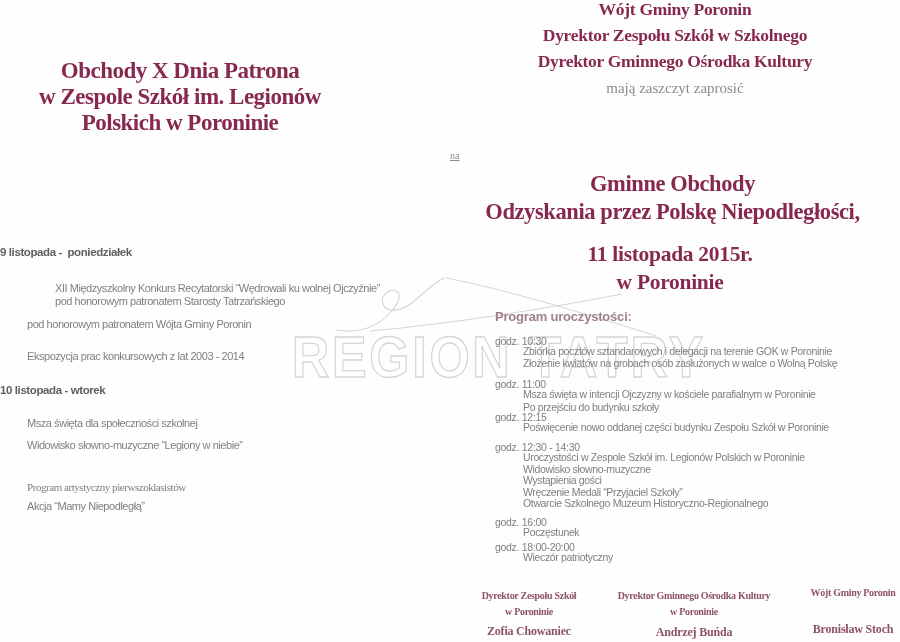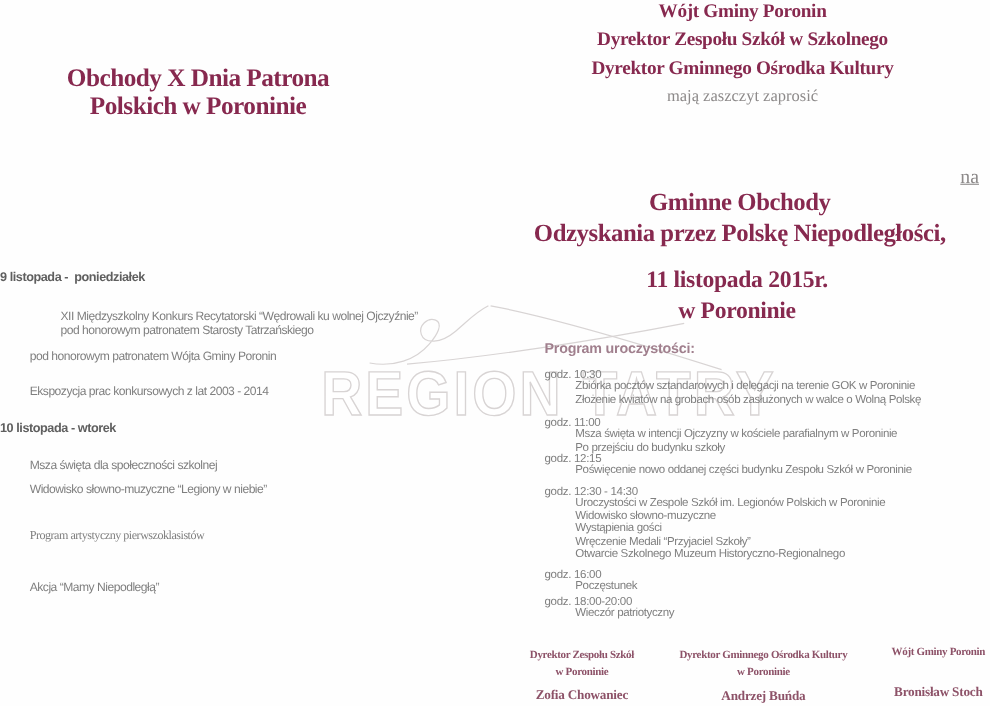--- a/index.html
+++ b/index.html
@@ -45,23 +45,23 @@
     letter-spacing:-0.3px;
   }
   .invite{
     left:450px;top:80px;width:450px;
     text-align:center;
     color:var(--gray-mid);
     font-size:15px;
   }
   .preposition{
     left:450px;top:150px;width:440px;
-    text-align:right;
+    text-align:left;
     color:var(--gray-mid);
-    font-size:18px;
+    font-size:10px;
     text-decoration:underline;
   }
   .event-title{
     left:445px;top:170px;width:455px;
     text-align:center;
     color:var(--maroon);
     font-weight:bold;
     font-size:22.5px;line-height:27.5px;
     letter-spacing:-0.4px;
   }
@@ -151,20 +151,21 @@
 
   <svg class="watermark-svg" width="900" height="642" viewBox="0 0 900 642" aria-hidden="true">
     <path class="wm-stroke" d="M336 330 C358 334 378 327 390 313 C398 304 403 294 396 291 C389 288 380 296 383 304 C386 313 401 312 413 302 C424 293 432 284 444 278"></path>
     <path class="wm-stroke" d="M370 331 C440 325 540 310 622 294"></path>
     <path class="wm-stroke" d="M446 278 C500 288 590 315 656 336"></path>
     <text class="wm-text" x="292" y="377" textLength="414" lengthAdjust="spacingAndGlyphs">REGION TATRY</text>
   </svg>
 
   <div class="abs layer left-title serif">
     <div>Obchody X Dnia Patrona</div>
+    <div>w Zespole Szkół im. Legionów</div>
     <div>Polskich w Poroninie</div>
   </div>
 
   <div class="abs layer hosts serif">
     <div>Wójt Gminy Poronin</div>
     <div>Dyrektor Zespołu Szkół w Szkolnego</div>
     <div>Dyrektor Gminnego Ośrodka Kultury</div>
   </div>
   <div class="abs layer invite serif">mają zaszczyt zaprosić</div>
   <div class="abs layer preposition serif">na</div>
@@ -194,21 +195,21 @@
 
   <div class="abs layer school-item sans" style="left:27px;top:417px;">
     <div>Msza święta dla społeczności szkolnej</div>
   </div>
   <div class="abs layer school-item sans" style="left:27px;top:439px;">
     <div>Widowisko słowno-muzyczne “Legiony w niebie”</div>
   </div>
   <div class="abs layer school-item sans" style="left:27px;top:481px;font-family:Liberation Serif, serif;">
     <div>Program artystyczny pierwszoklasistów</div>
   </div>
-  <div class="abs layer school-item sans" style="left:27px;top:528px;">
+  <div class="abs layer school-item sans" style="left:27px;top:500px;">
     <div>Akcja “Mamy Niepodległą”</div>
   </div>
 
   <div class="abs layer prog-title sans" style="left:495px;top:309px;">Program uroczystości:</div>
 
   <div class="abs layer prog-time sans" style="left:495px;top:335px;">godz. 10:30</div>
   <div class="abs layer prog-desc sans" style="left:523px;top:346px;">
     <div>Zbiórka pocztów sztandarowych i delegacji na terenie GOK w Poroninie</div>
     <div>Złożenie kwiatów na grobach osób zasłużonych w walce o Wolną Polskę</div>
   </div>

